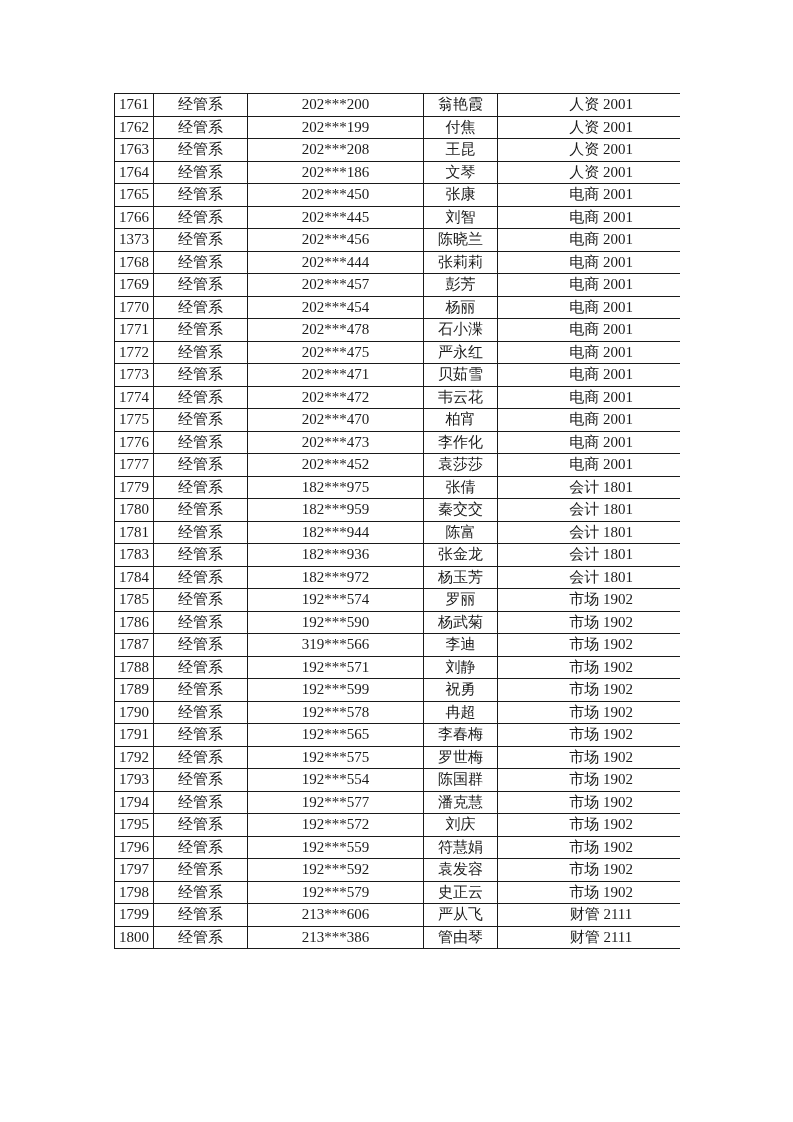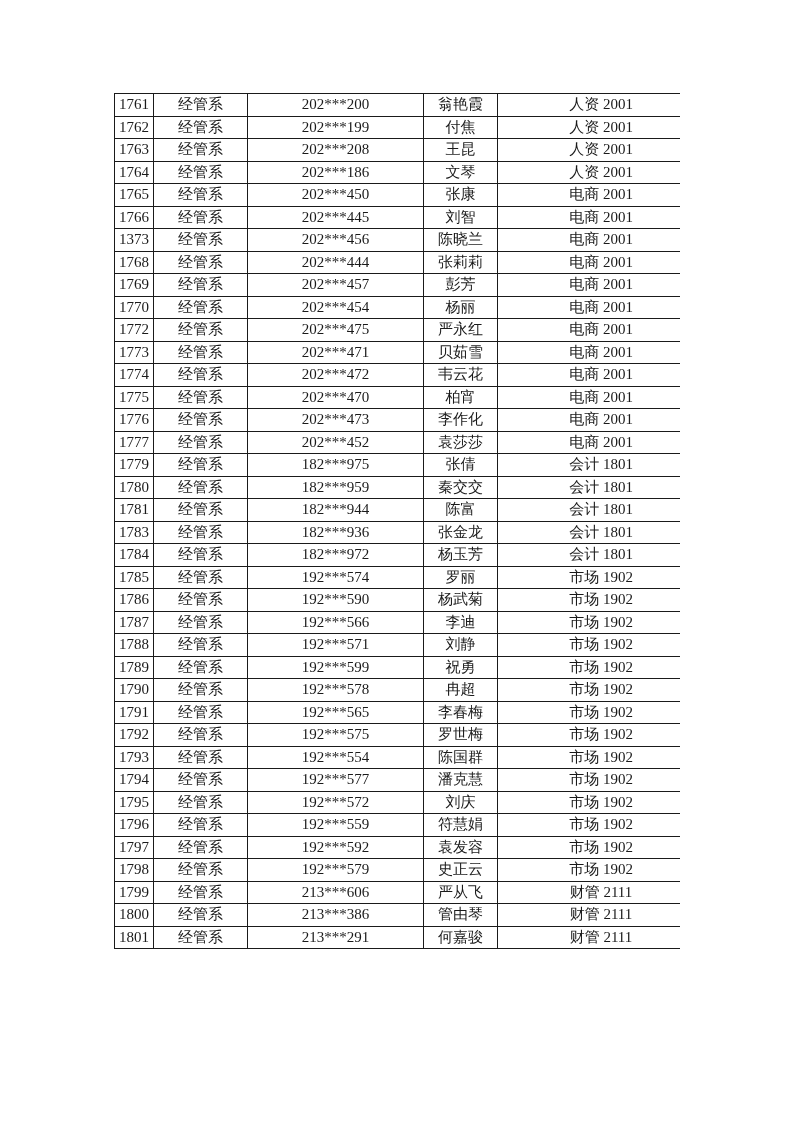--- a/index.html
+++ b/index.html
@@ -118,20 +118,27 @@
           <td>电商 2001</td>
         </tr>
         <tr>
           <td>1770</td>
           <td>经管系</td>
           <td>202***454</td>
           <td>杨丽</td>
           <td>电商 2001</td>
         </tr>
         <tr>
+          <td>1771</td>
+          <td>经管系</td>
+          <td>202***478</td>
+          <td>石小渫</td>
+          <td>电商 2001</td>
+        </tr>
+        <tr>
           <td>1772</td>
           <td>经管系</td>
           <td>202***475</td>
           <td>严永红</td>
           <td>电商 2001</td>
         </tr>
         <tr>
           <td>1773</td>
           <td>经管系</td>
           <td>202***471</td>
@@ -211,21 +218,21 @@
         <tr>
           <td>1786</td>
           <td>经管系</td>
           <td>192***590</td>
           <td>杨武菊</td>
           <td>市场 1902</td>
         </tr>
         <tr>
           <td>1787</td>
           <td>经管系</td>
-          <td>192***566</td>
+          <td>319***566</td>
           <td>李迪</td>
           <td>市场 1902</td>
         </tr>
         <tr>
           <td>1788</td>
           <td>经管系</td>
           <td>192***571</td>
           <td>刘静</td>
           <td>市场 1902</td>
         </tr>
@@ -304,24 +311,17 @@
           <td>经管系</td>
           <td>213***606</td>
           <td>严从飞</td>
           <td>财管 2111</td>
         </tr>
         <tr>
           <td>1800</td>
           <td>经管系</td>
           <td>213***386</td>
           <td>管由琴</td>
-          <td>财管 2111</td>
-        </tr>
-        <tr>
-          <td>1801</td>
-          <td>经管系</td>
-          <td>213***291</td>
-          <td>何嘉骏</td>
           <td>财管 2111</td>
         </tr>
       </tbody>
   </table>
 </div>
 
 </body></html>

